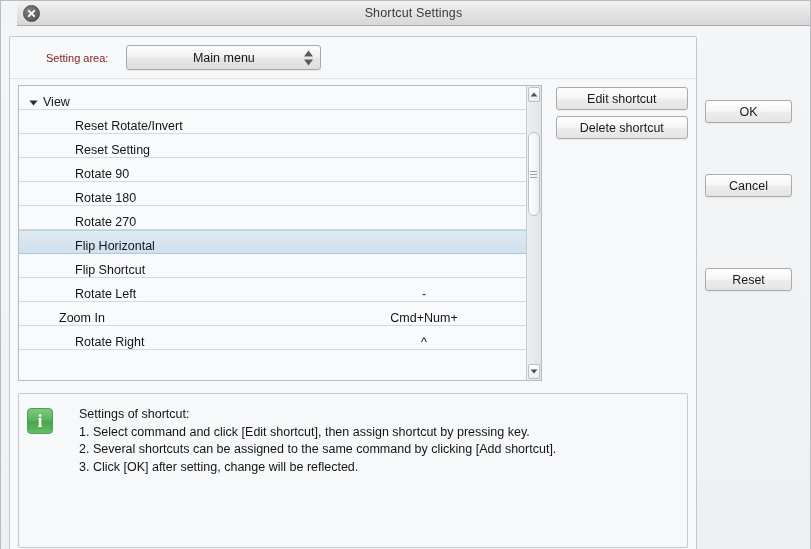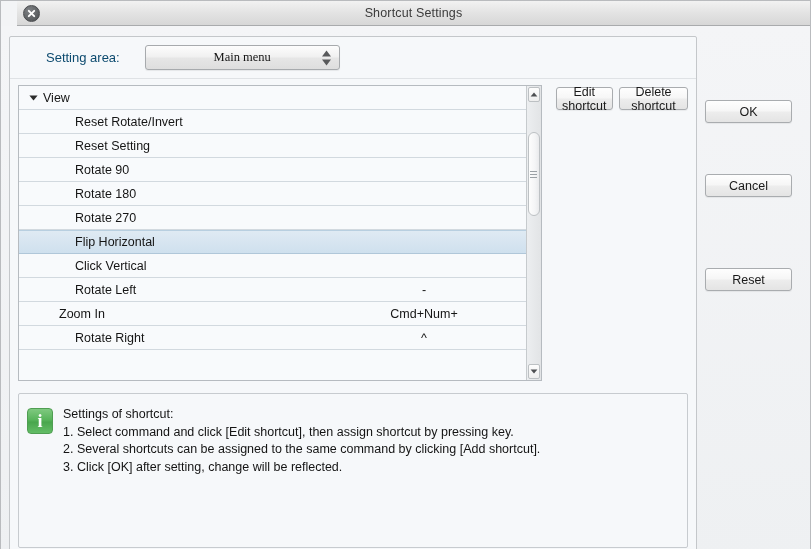--- a/index.html
+++ b/index.html
@@ -78,38 +78,38 @@
 
   
   .setting-row {
     height: 42px;
     display: flex;
     align-items: center;
     padding-left: 36px;
     border-bottom: 1px solid #dfe2e5;
   }
   .setting-label {
-    font-size: 13px;
-    color: #0c4a6e;
-    margin-right: 25px;
+    font-size: 11px;
+    color: #7f1d1d;
+    margin-right: 18px;
   }
   .popup {
     position: relative;
     width: 195px;
     height: 25px;
     background: linear-gradient(to bottom, #fdfdfd 0%, #f0f0f0 48%, #e6e6e6 52%, #dedede 100%);
     border: 1px solid #a7aaad;
     border-radius: 3px;
     box-shadow: 0 1px 1px rgba(0,0,0,.07);
     display: flex;
     align-items: center;
     justify-content: center;
     cursor: pointer;
   }
-  .popup-value { font-size: 12.5px; color: #141414; font-family: Liberation Serif, serif; }
+  .popup-value { font-size: 12.5px; color: #141414; }
   .stepper {
     position: absolute;
     right: 6px;
     top: 2px;
     bottom: 2px;
     width: 12px;
     display: flex;
     flex-direction: column;
     justify-content: center;
     align-items: center;
@@ -134,21 +134,21 @@
     overflow: hidden;
   }
   .tree {
     flex: 1 1 auto;
     overflow: hidden;
     background: #f8fafc;
   }
   .row {
     height: 24px;
     display: flex;
-    align-items: center;
+    align-items: flex-end;
     border-bottom: 1px solid #d2d9df;
     background: #f8fafc;
     cursor: pointer;
     position: relative;
   }
   .row.depth0 { padding-left: 8px; }
   .row.depth1 { padding-left: 24px; }
   .row.depth2 { padding-left: 40px; }
   .row.selected {
     background: linear-gradient(to bottom, #dfeaf3 0%, #cfe0ee 100%);
@@ -223,20 +223,21 @@
     background: #9aa0a5;
     margin: 2px 0;
   }
 
   
   .action-col {
     width: 148px;
     padding-left: 14px;
     padding-top: 2px;
     display: flex;
+    flex-direction: column;
     gap: 6px;
   }
   .btn {
     height: 23px;
     background: linear-gradient(to bottom, #fefefe 0%, #f6f6f6 48%, #ededed 52%, #e4e4e4 100%);
     border: 1px solid #a9acaf;
     border-radius: 3px;
     font-size: 12.5px;
     font-family: "Liberation Sans", sans-serif;
     color: #1a1a1a;
@@ -274,21 +275,21 @@
     display: flex;
     align-items: center;
     justify-content: center;
     color: #ffffff;
     font-family: "Liberation Serif", serif;
     font-size: 18px;
     font-weight: bold;
     line-height: 1;
   }
   .info-lines {
-    margin-left: 10px;
+    margin-left: 26px;
     padding-top: 2px;
   }
   .info-lines div {
     font-size: 12.5px;
     color: #141414;
     line-height: 17.5px;
     white-space: nowrap;
   }
 
   
@@ -403,21 +404,21 @@
                 </span>
                 <span class="row-label">Flip Horizontal</span>
                 <span class="row-shortcut"></span>
               </div>
               <div class="row depth2">
                 <span class="twisty empty">
                   <svg width="9" height="6" viewBox="0 0 9 6">
                     <polygon points="0.4,0.6 8.6,0.6 4.5,5.6" fill="#2c2c2c"></polygon>
                   </svg>
                 </span>
-                <span class="row-label">Click Vertical</span>
+                <span class="row-label">Flip Shortcut</span>
                 <span class="row-shortcut"></span>
               </div>
               <div class="row depth2">
                 <span class="twisty empty">
                   <svg width="9" height="6" viewBox="0 0 9 6">
                     <polygon points="0.4,0.6 8.6,0.6 4.5,5.6" fill="#2c2c2c"></polygon>
                   </svg>
                 </span>
                 <span class="row-label">Rotate Left</span>
                 <span class="row-shortcut">-</span>

